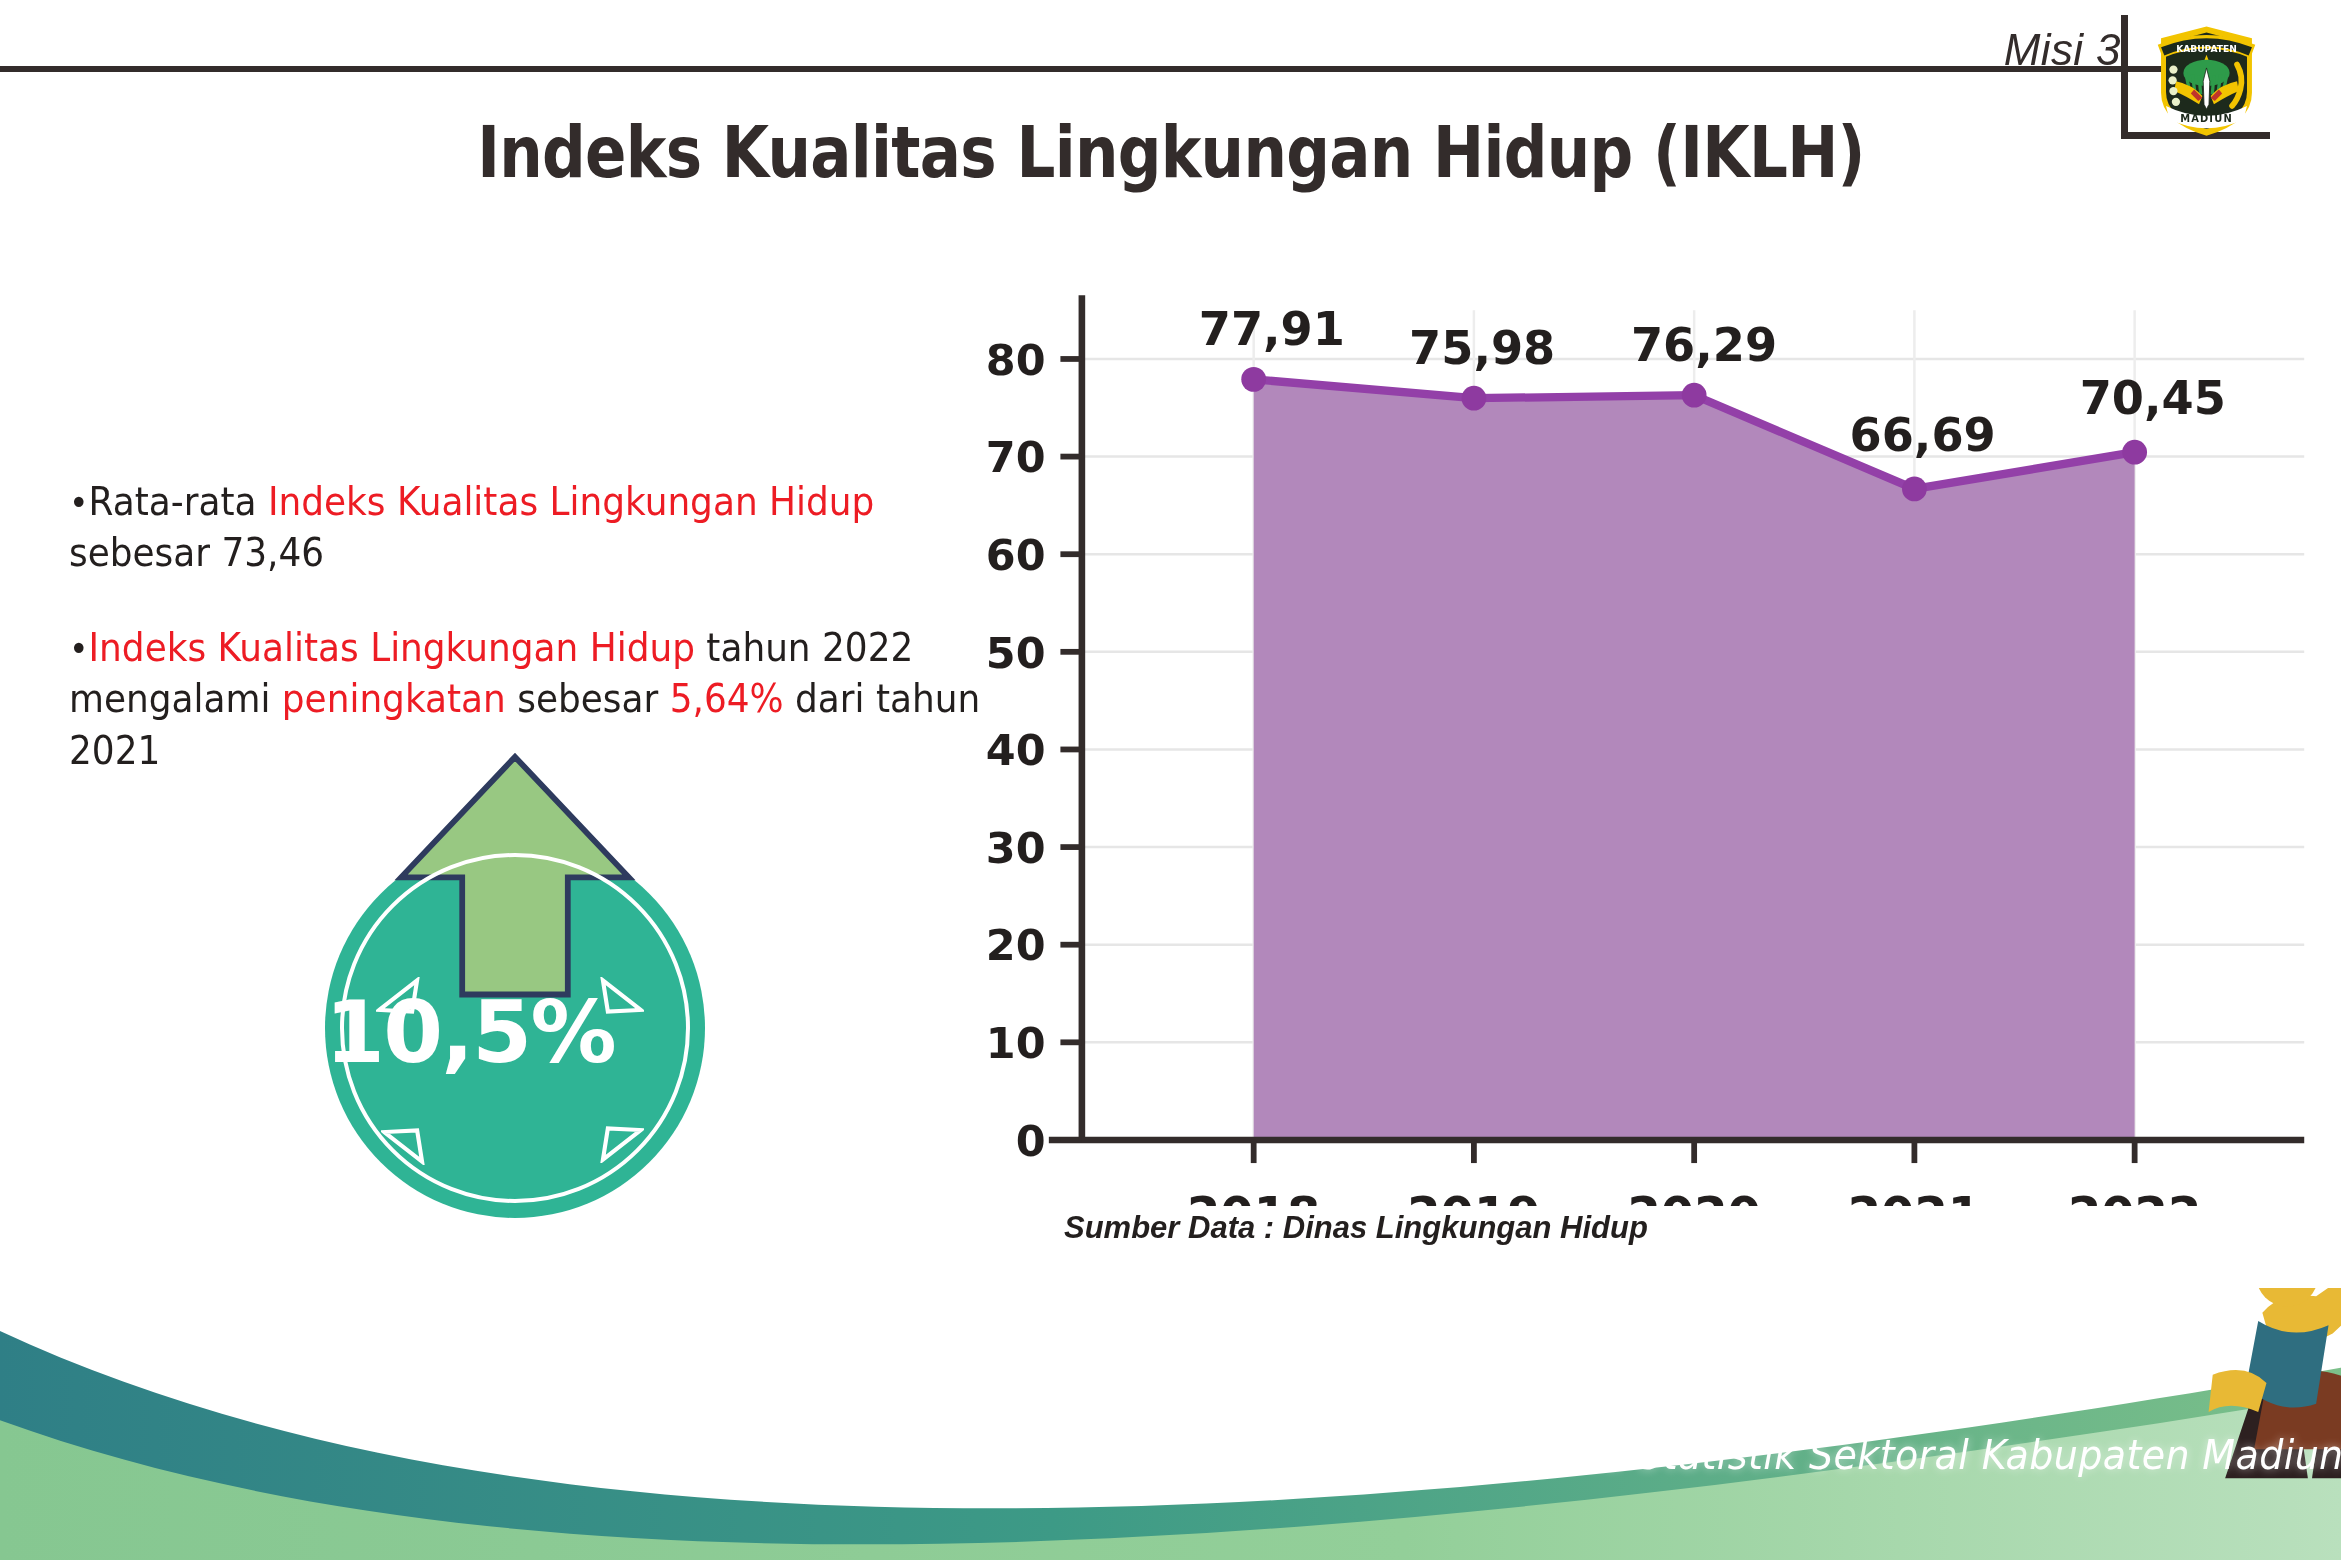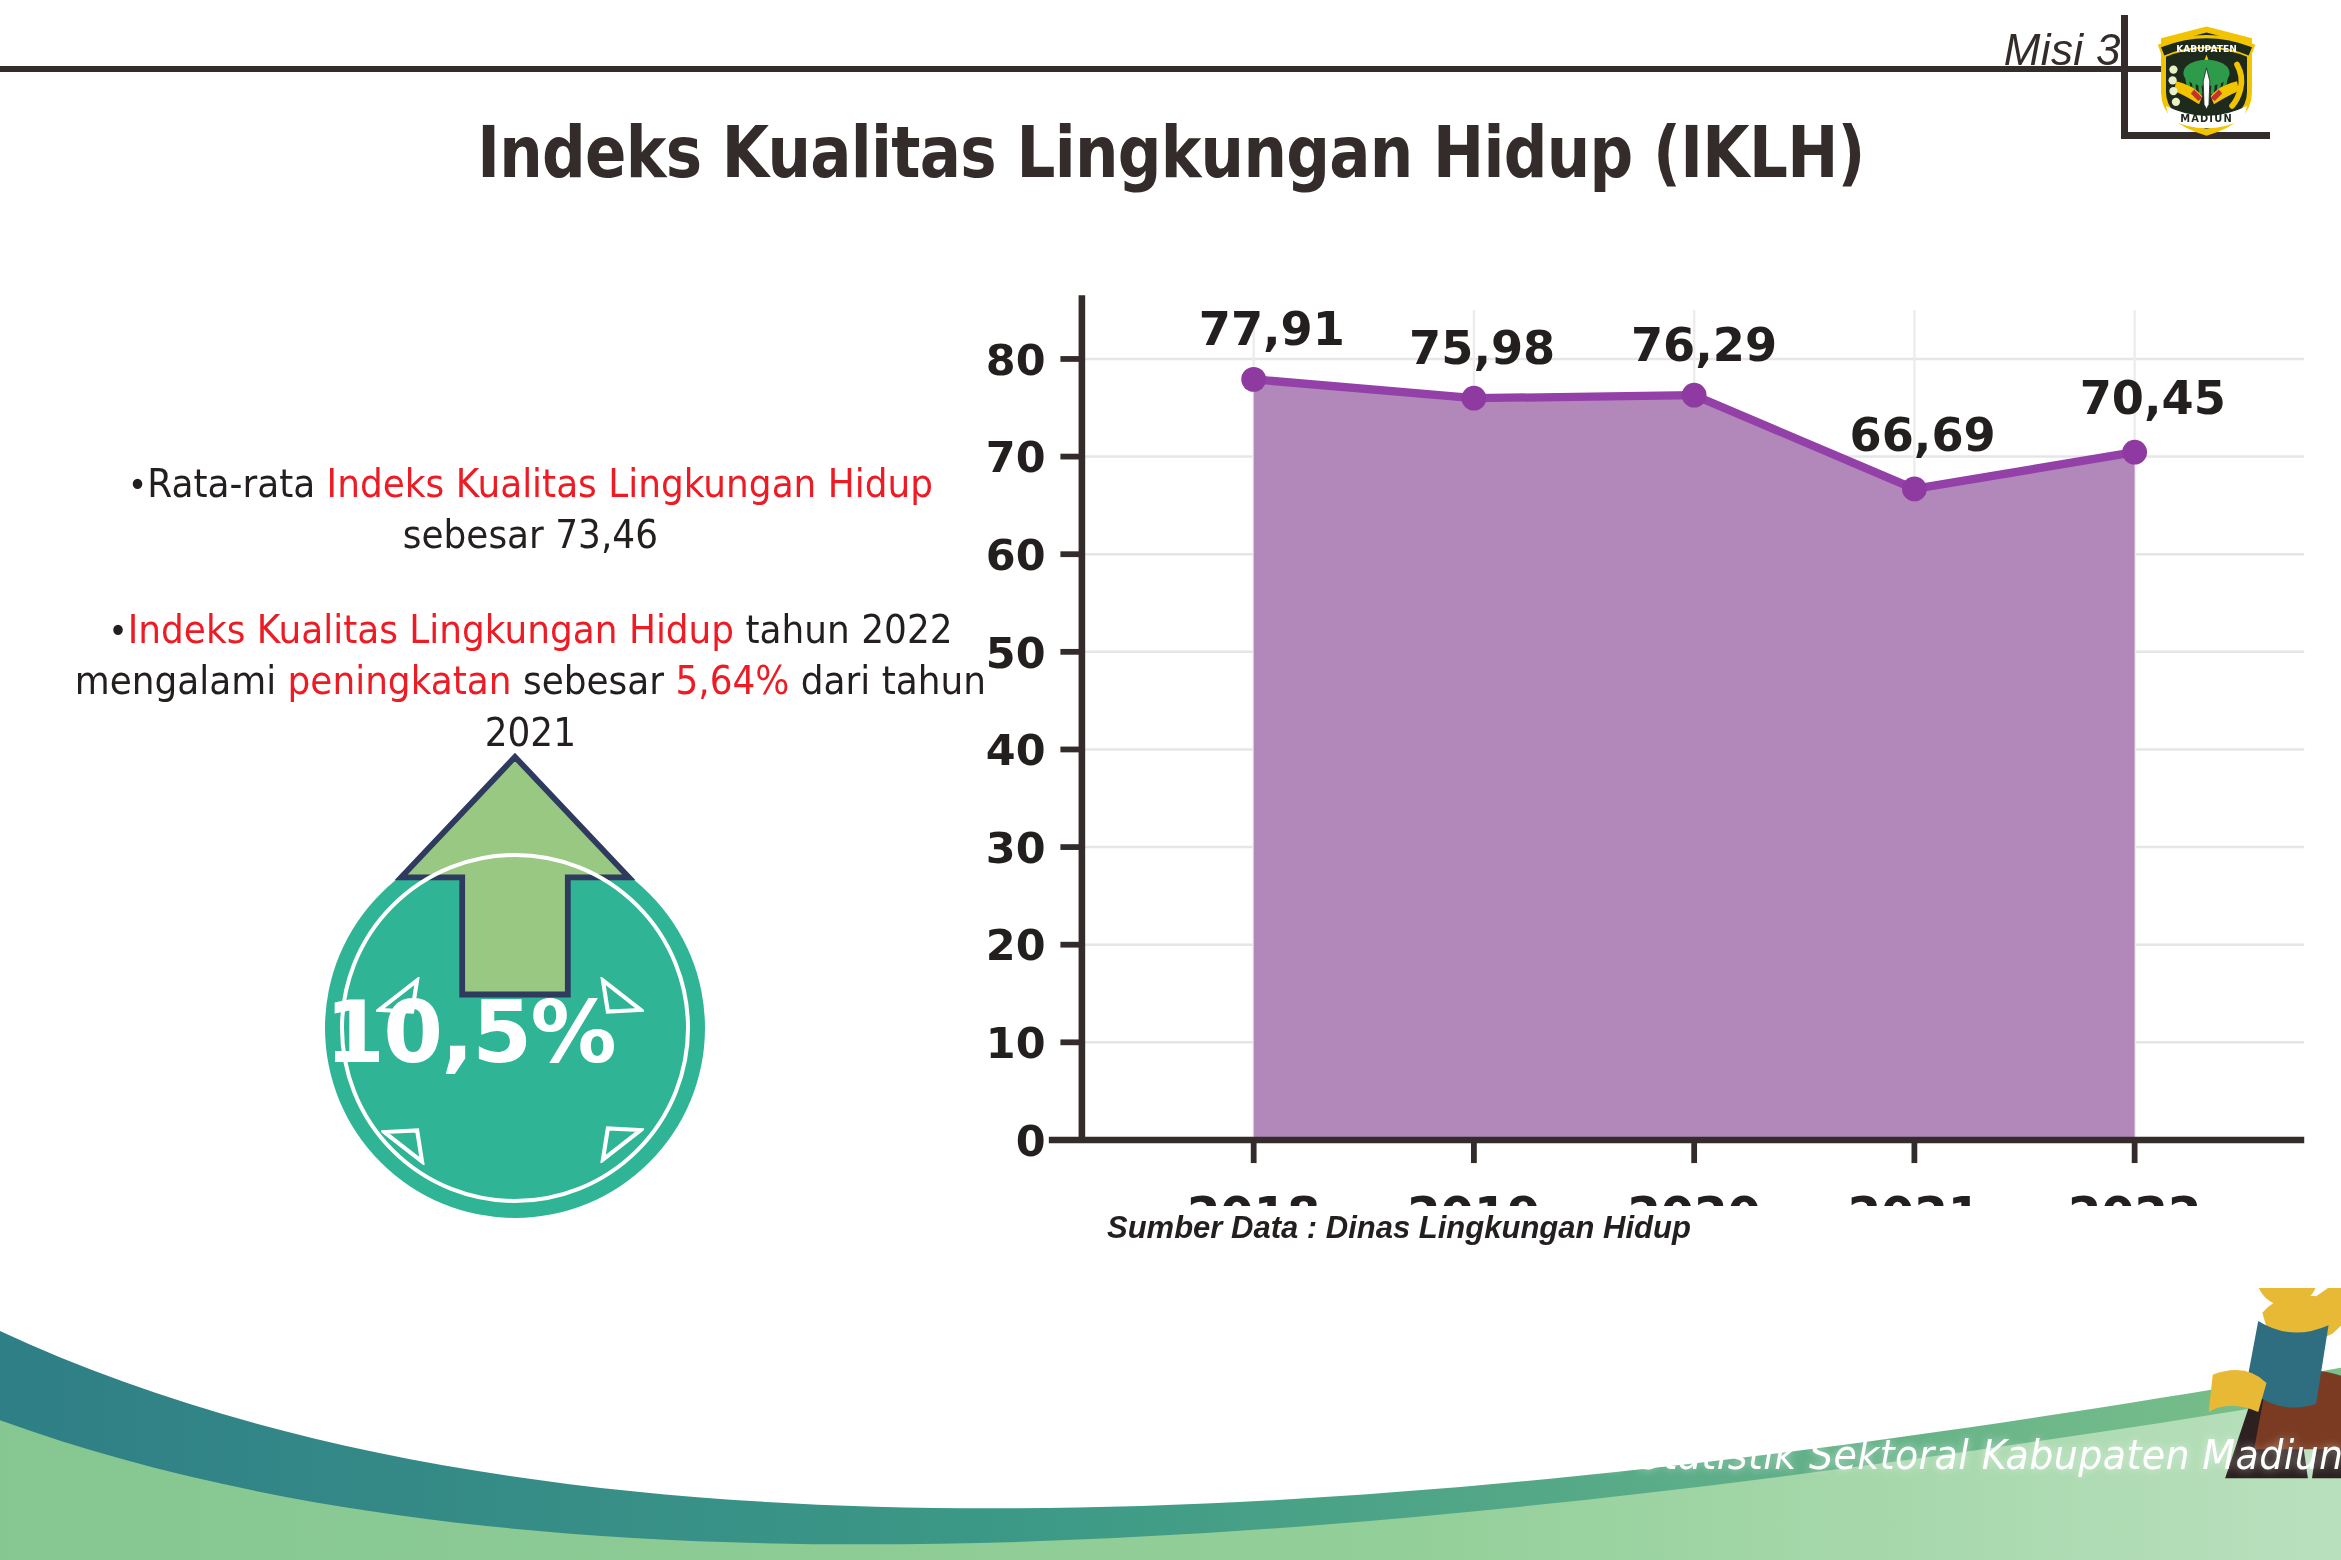--- a/index.html
+++ b/index.html
@@ -45,21 +45,21 @@
     font-weight:bold;
     font-size:71px;
     letter-spacing:-0.8px;
     color:#332c2b;
     transform:scaleX(.86);
     white-space:nowrap;
   }
 
   
   .left-col{
-    position:absolute;left:69px;top:458px;width:925px;text-align:center;
+    position:absolute;left:69px;top:476px;width:925px;
   }
   .bullet{
     font-family:"DejaVu Sans", sans-serif;
     font-size:39px;
     line-height:1.32;
     color:#231f1e;
     margin-bottom:43px;
     transform-origin:left top;
     transform:scaleX(.92);
     width:1003px;
@@ -115,21 +115,21 @@
     font-size:58px;fill:#231f1e;text-anchor:middle;
   }
   .dlabel{
     font-family:"DejaVu Sans", sans-serif;font-weight:bold;
     font-size:56px;fill:#231f1e;text-anchor:middle;
   }
   .source-note{
     position:absolute;left:106px;top:937px;
     font-family:"Liberation Sans", sans-serif;
     font-weight:bold;font-style:italic;
-    font-size:31px;color:#231f1e;white-space:nowrap;margin-left:43px;
+    font-size:31px;color:#231f1e;white-space:nowrap;
   }
 
   
   .footer{
     position:absolute;left:0;bottom:0;width:2342px;height:273px;
     overflow:hidden;pointer-events:none;
   }
   .footer svg{display:block;width:2342px;height:273px;}
   .footer-text{
     position:absolute;left:1210px;bottom:83px;

